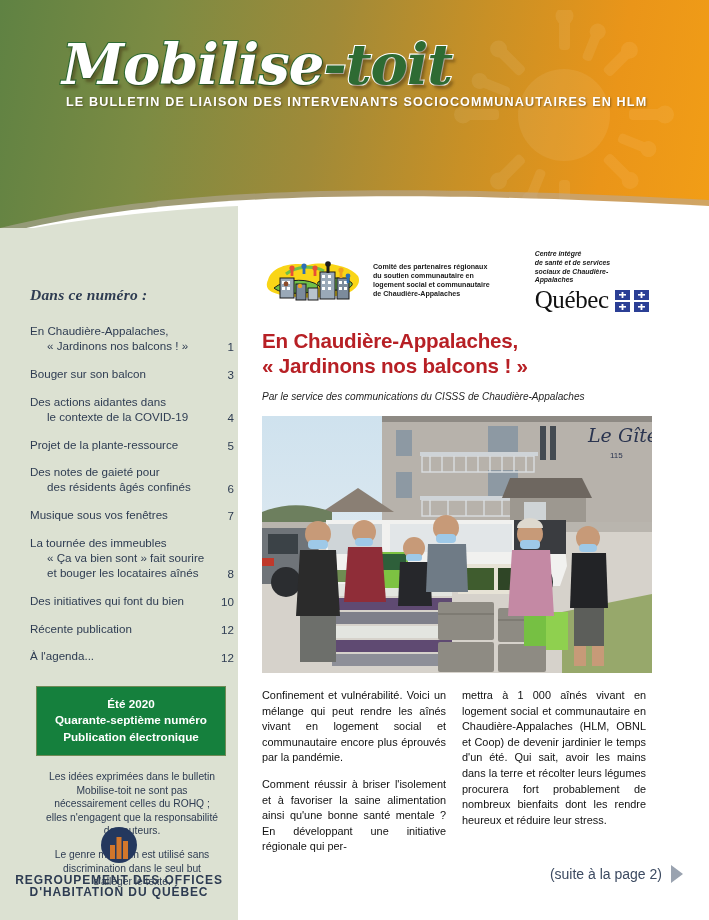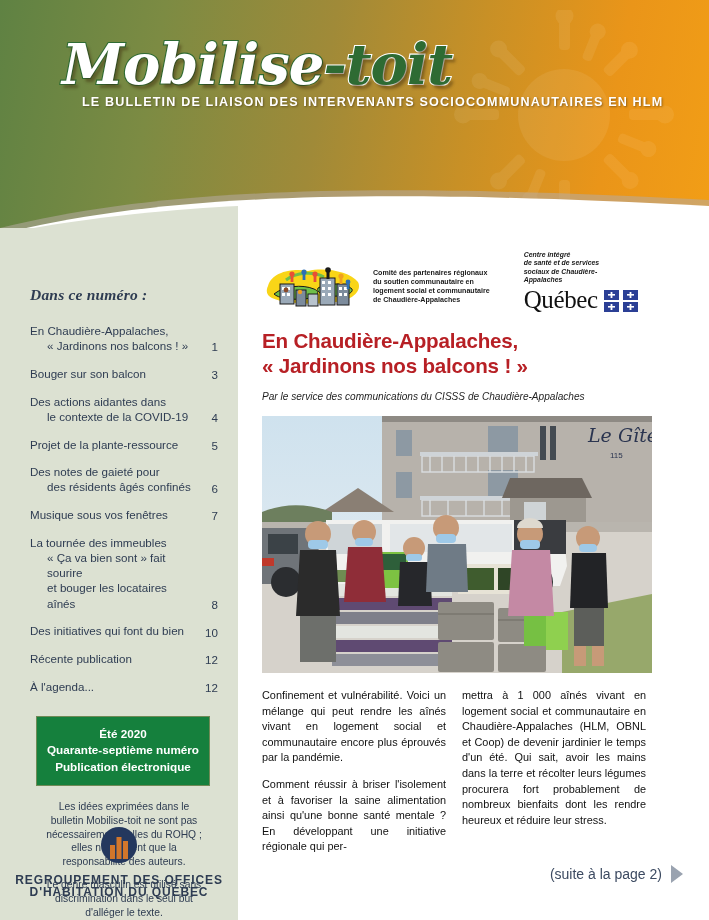--- a/index.html
+++ b/index.html
@@ -31,41 +31,41 @@
     line-height: 0.95;
     letter-spacing: -1px;
     font-style: italic;
     white-space: nowrap;
   }
   .mh-a { color:#ffffff; -webkit-text-stroke:2.2px #2e6b33; paint-order: stroke fill;
           text-shadow: 3px 4px 3px rgba(60,40,10,.45); }
   .mh-b { color:#2e6b33; -webkit-text-stroke:2.2px #ffffff; paint-order: stroke fill;
           text-shadow: 3px 4px 3px rgba(60,40,10,.45); }
   .masthead-sub {
-    margin-top:4px; margin-left:20px;
+    margin-top:4px; margin-left:4px;
     color:#ffffff;
     font-family:"Liberation Sans", sans-serif;
     font-weight:700;
     font-size:12.6px;
     letter-spacing:1.15px;
     white-space:nowrap;
     text-shadow: 1px 1px 2px rgba(60,40,10,.5);
   }
   
   .wave {
     position:absolute; left:0; bottom:-2px; width:709px; height:70px;
   }
 
   
   .sidebar {
     position:absolute; left:0; top:228px; width:238px; height:692px;
     background:#dce1d2;
     z-index:1;
   }
-  .sidebar-inner { padding: 58px 20px 0 30px; }
+  .sidebar-inner { padding: 58px 4px 0 30px; }
   .toc-heading {
     font-family:"Liberation Serif", serif;
     font-style:italic; font-weight:700;
     font-size:15.5px; color:#2e3c52;
     letter-spacing:.2px;
     margin-bottom:19px;
   }
   .toc-item {
     display:flex; align-items:flex-start; justify-content:space-between;
     margin-bottom:12.5px;
@@ -110,21 +110,21 @@
     font-size:12px; font-weight:700; letter-spacing:.9px; color:#2e3c52;
     line-height:11.5px; font-family:"Liberation Sans", sans-serif;
   }
 
   
   .main {
     position:absolute; left:238px; top:228px; width:471px; height:692px;
     background:#ffffff; padding: 22px 24px 0 24px;
   }
 
-  .logos { display:flex; align-items:flex-end; gap:6px; height:62px; }
+  .logos { display:flex; align-items:center; gap:17px; height:62px; }
   .logo-cpr { display:flex; align-items:center; gap:7px; }
   .cpr-art { width:104px; height:50px; flex:none; }
   .cpr-text {
     font-size:7.1px; font-weight:700; line-height:9.2px; color:#1a1a1a;
     font-family:"Liberation Sans", sans-serif;
   }
   .logo-ciusss { margin-left:28px; }
   .ciusss-text {
     font-size:6.9px; font-style:italic; font-weight:700; line-height:8.6px;
     color:#1a1a1a; font-family:"Liberation Sans", sans-serif;

